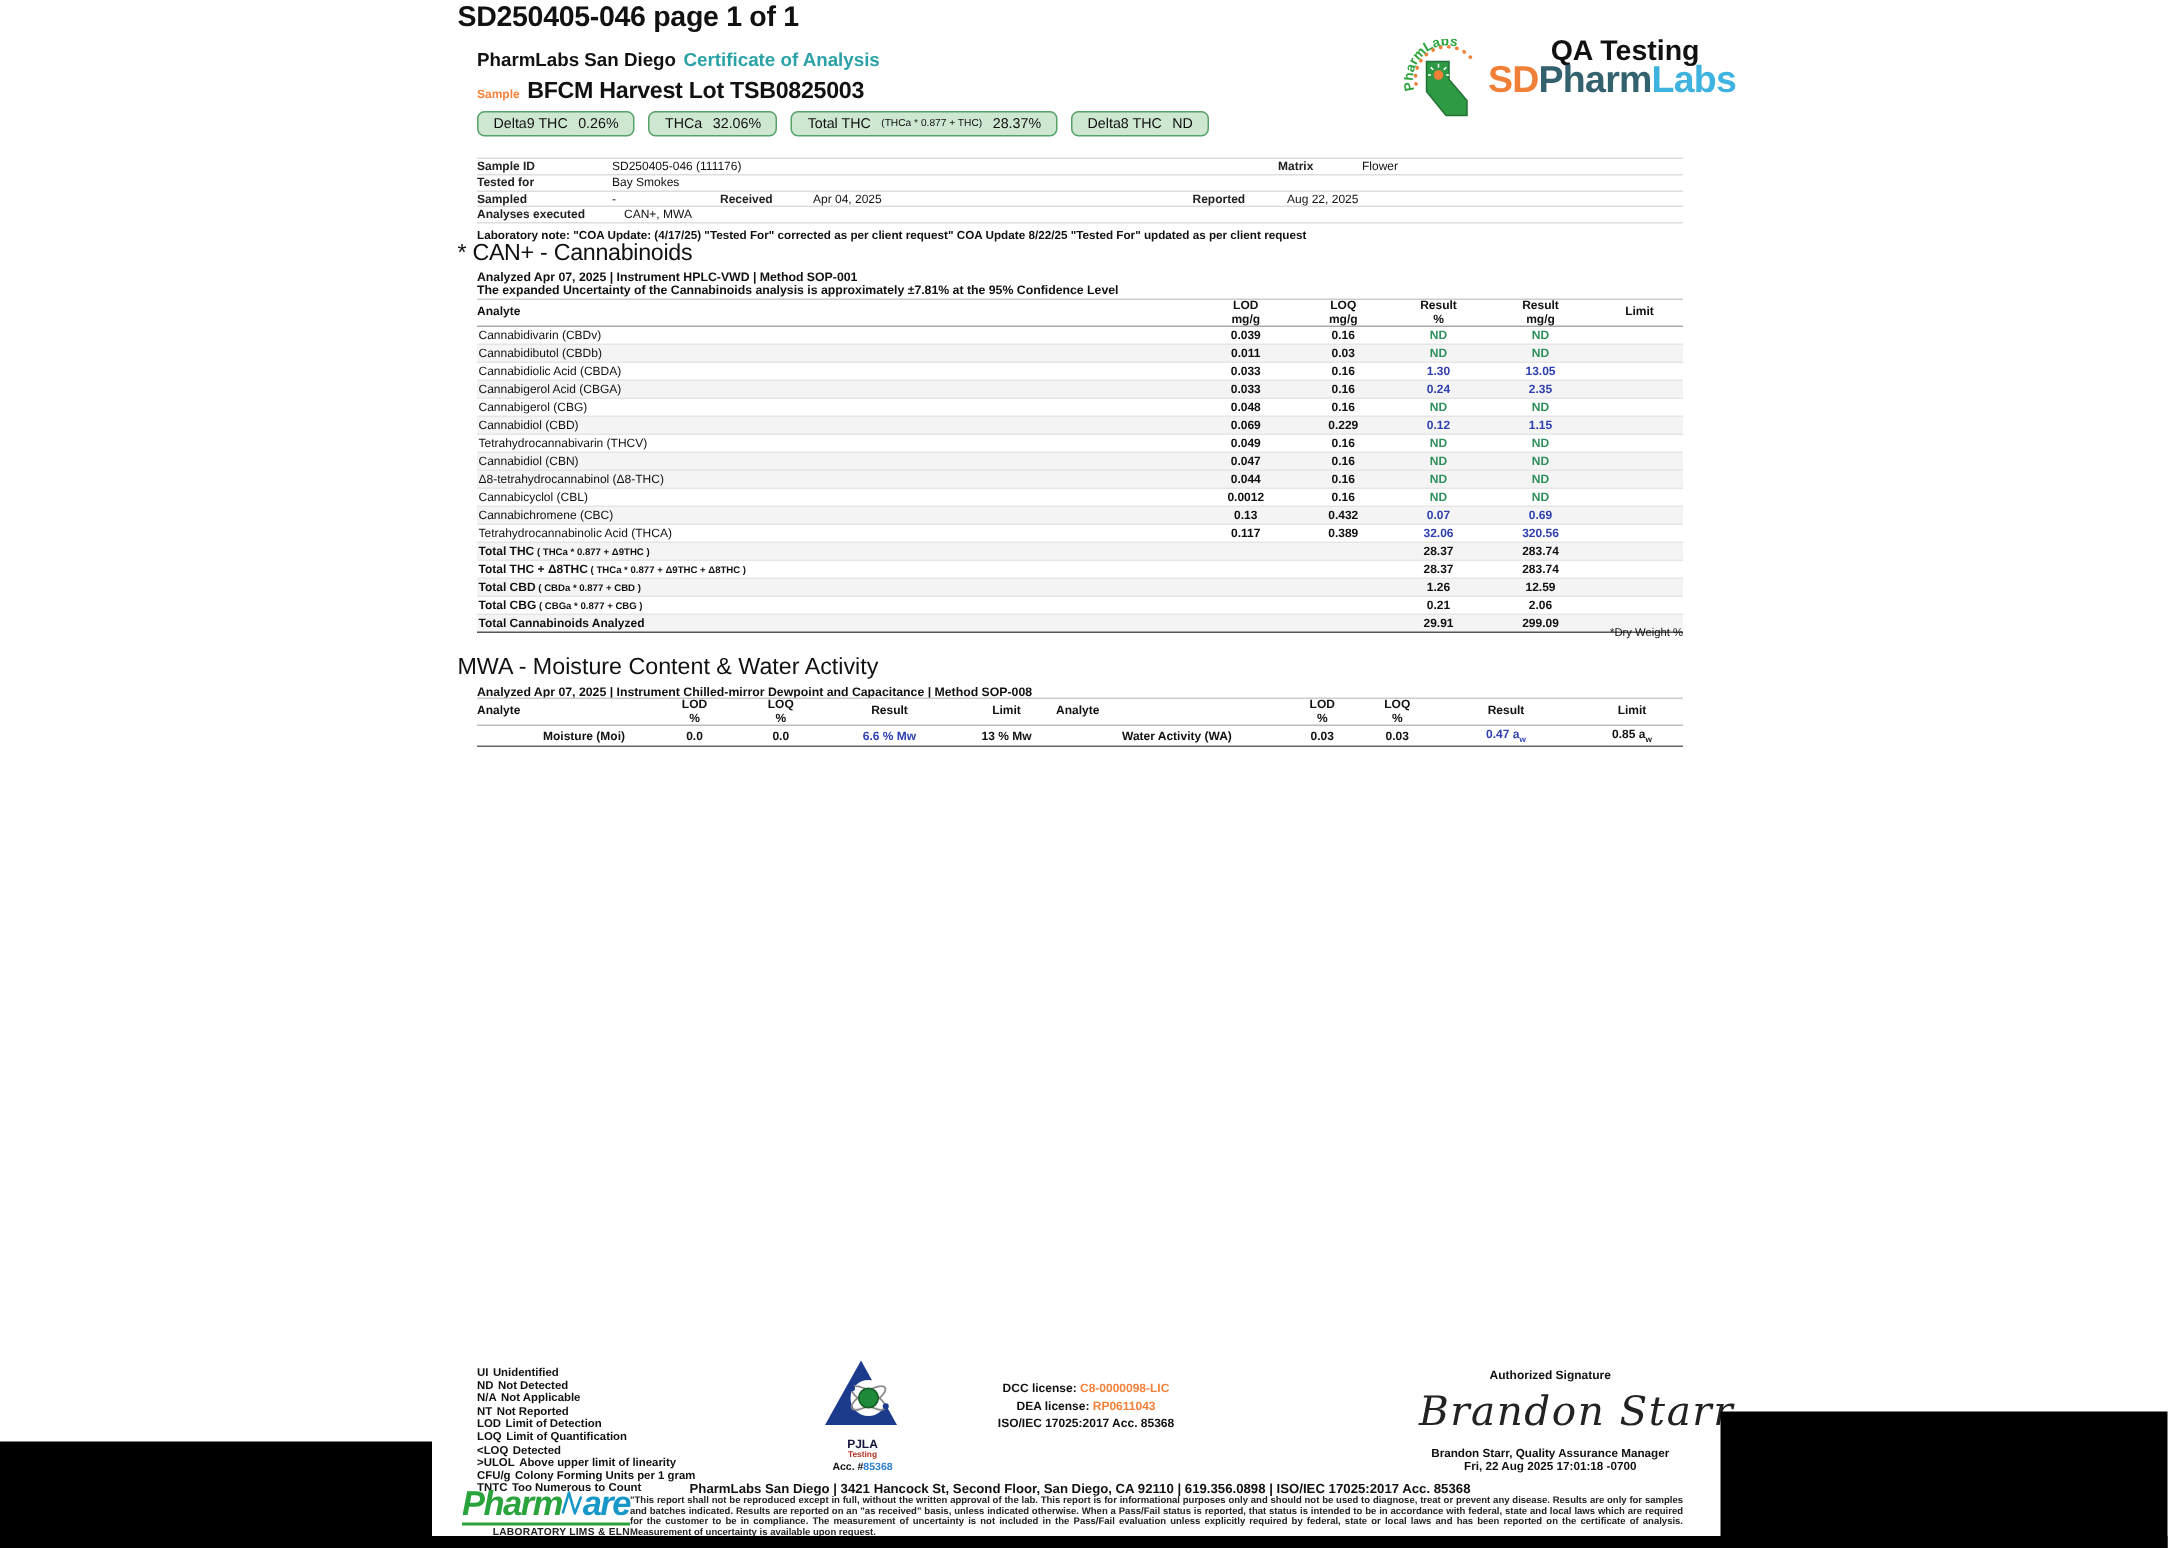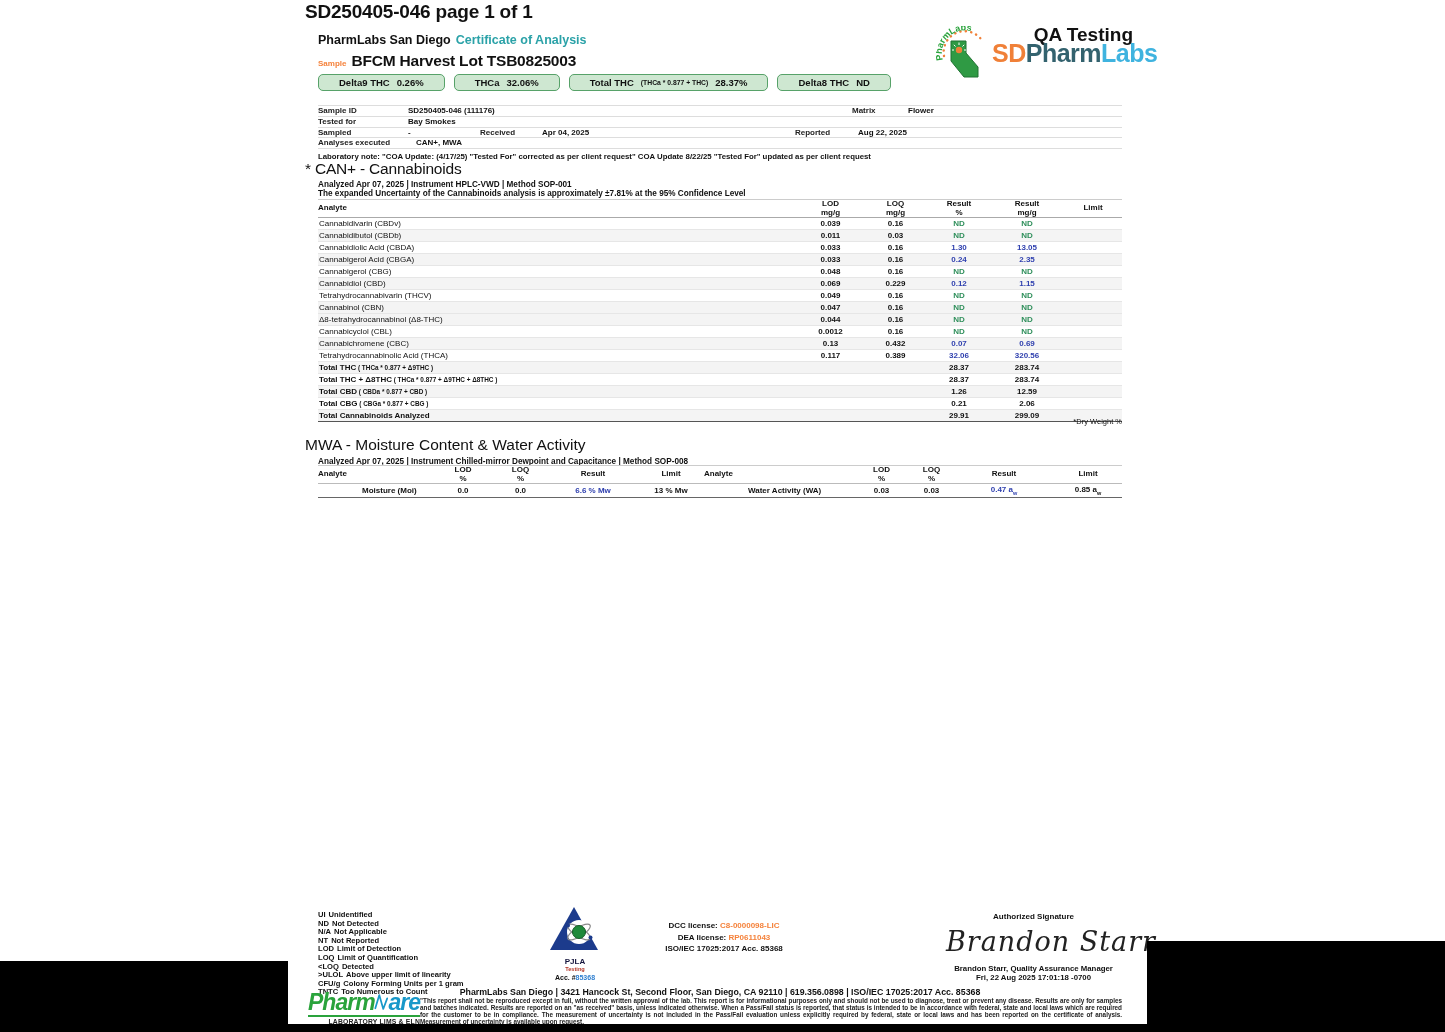--- a/index.html
+++ b/index.html
@@ -10,33 +10,33 @@
   #doc-title{left:305px;top:1px;font-size:19px;font-weight:bold;letter-spacing:-0.2px;}
   #qa-label{right:312px;top:1px;font-size:19px;font-weight:bold;margin-top:23px;}
   #lab-line{left:318px;top:33px;font-size:12.5px;font-weight:bold;}
   #lab-line .teal{color:#2BA2A8;margin-left:5px;}
   #sample-line{left:318px;top:52px;display:flex;align-items:baseline;gap:5px;}
   #sample-line .s-lbl{color:#F5823B;font-size:8px;font-weight:bold;}
   #sample-line .s-name{font-size:15.5px;font-weight:600;letter-spacing:-0.2px;}
   
   #pills{left:318px;top:74px;display:flex;gap:9px;}
   .pill{background:#CEE7D1;border:1.5px solid #57A269;border-radius:5px;height:15px;
-        display:flex;align-items:center;gap:7px;padding:0 20px;font-weight:bold;font-size:9.5px;}
+        display:flex;align-items:center;gap:7px;padding:0 10px;font-weight:normal;font-size:9.5px;}
   .pill .pf{font-size:6.8px;}
   
   #logo{left:936px;top:26px;display:flex;align-items:center;gap:2px;}
   #logo .lt{font-size:25px;font-weight:bold;letter-spacing:-0.5px;}
   #logo .lsd{color:#F08038;}
   #logo .lph{color:#33626E;}
   #logo .llb{color:#3FB3DF;}
   
   #info-table{left:318px;top:105px;width:804px;border-top:1px solid #ddd;font-size:8px;}
   .info-row{position:relative;height:9.8px;line-height:9.8px;border-bottom:1px solid #ddd;}
   .info-row .lbl{position:absolute;font-weight:600;color:#222;}
-  .info-row .val{position:absolute;font-weight:bold;color:#111;padding-left:28px;}
+  .info-row .val{position:absolute;font-weight:normal;color:#111;padding-left:28px;}
   #lab-note{left:318px;top:152px;font-size:7.8px;font-weight:600;}
   
   #can-title{left:305px;top:160px;font-size:15.5px;font-weight:500;letter-spacing:-0.2px;}
   #can-meta{left:318px;top:180px;font-size:8.2px;font-weight:bold;}
   #can-unc{left:318px;top:189px;font-size:8.2px;font-weight:700;}
   #can-table{left:318px;top:199px;width:804px;}
   .can-head,.crow{display:grid;grid-template-columns:480px 65px 65px 62px 74px 58px;align-items:center;}
   .can-head{height:17px;border-top:1px solid #ccc;border-bottom:1px solid #aaa;}
   .hc{text-align:center;font-size:8px;font-weight:bold;line-height:1.12;}
   .hc span{display:block;}
@@ -257,21 +257,21 @@
         </div>
         <div class="crow">
           <span class="c0"><span>Tetrahydrocannabivarin (THCV)</span></span>
           <span class="cn">0.049</span>
           <span class="cn">0.16</span>
           <span class="cn nd">ND</span>
           <span class="cn nd">ND</span>
           <span class="cn"></span>
         </div>
         <div class="crow alt">
-          <span class="c0"><span>Cannabinol (CBN)</span></span>
+          <span class="c0"><span>Cannabidiol (CBN)</span></span>
           <span class="cn">0.047</span>
           <span class="cn">0.16</span>
           <span class="cn nd">ND</span>
           <span class="cn nd">ND</span>
           <span class="cn"></span>
         </div>
         <div class="crow alt">
           <span class="c0"><span>Δ8-tetrahydrocannabinol (Δ8-THC)</span></span>
           <span class="cn">0.044</span>
           <span class="cn">0.16</span>

